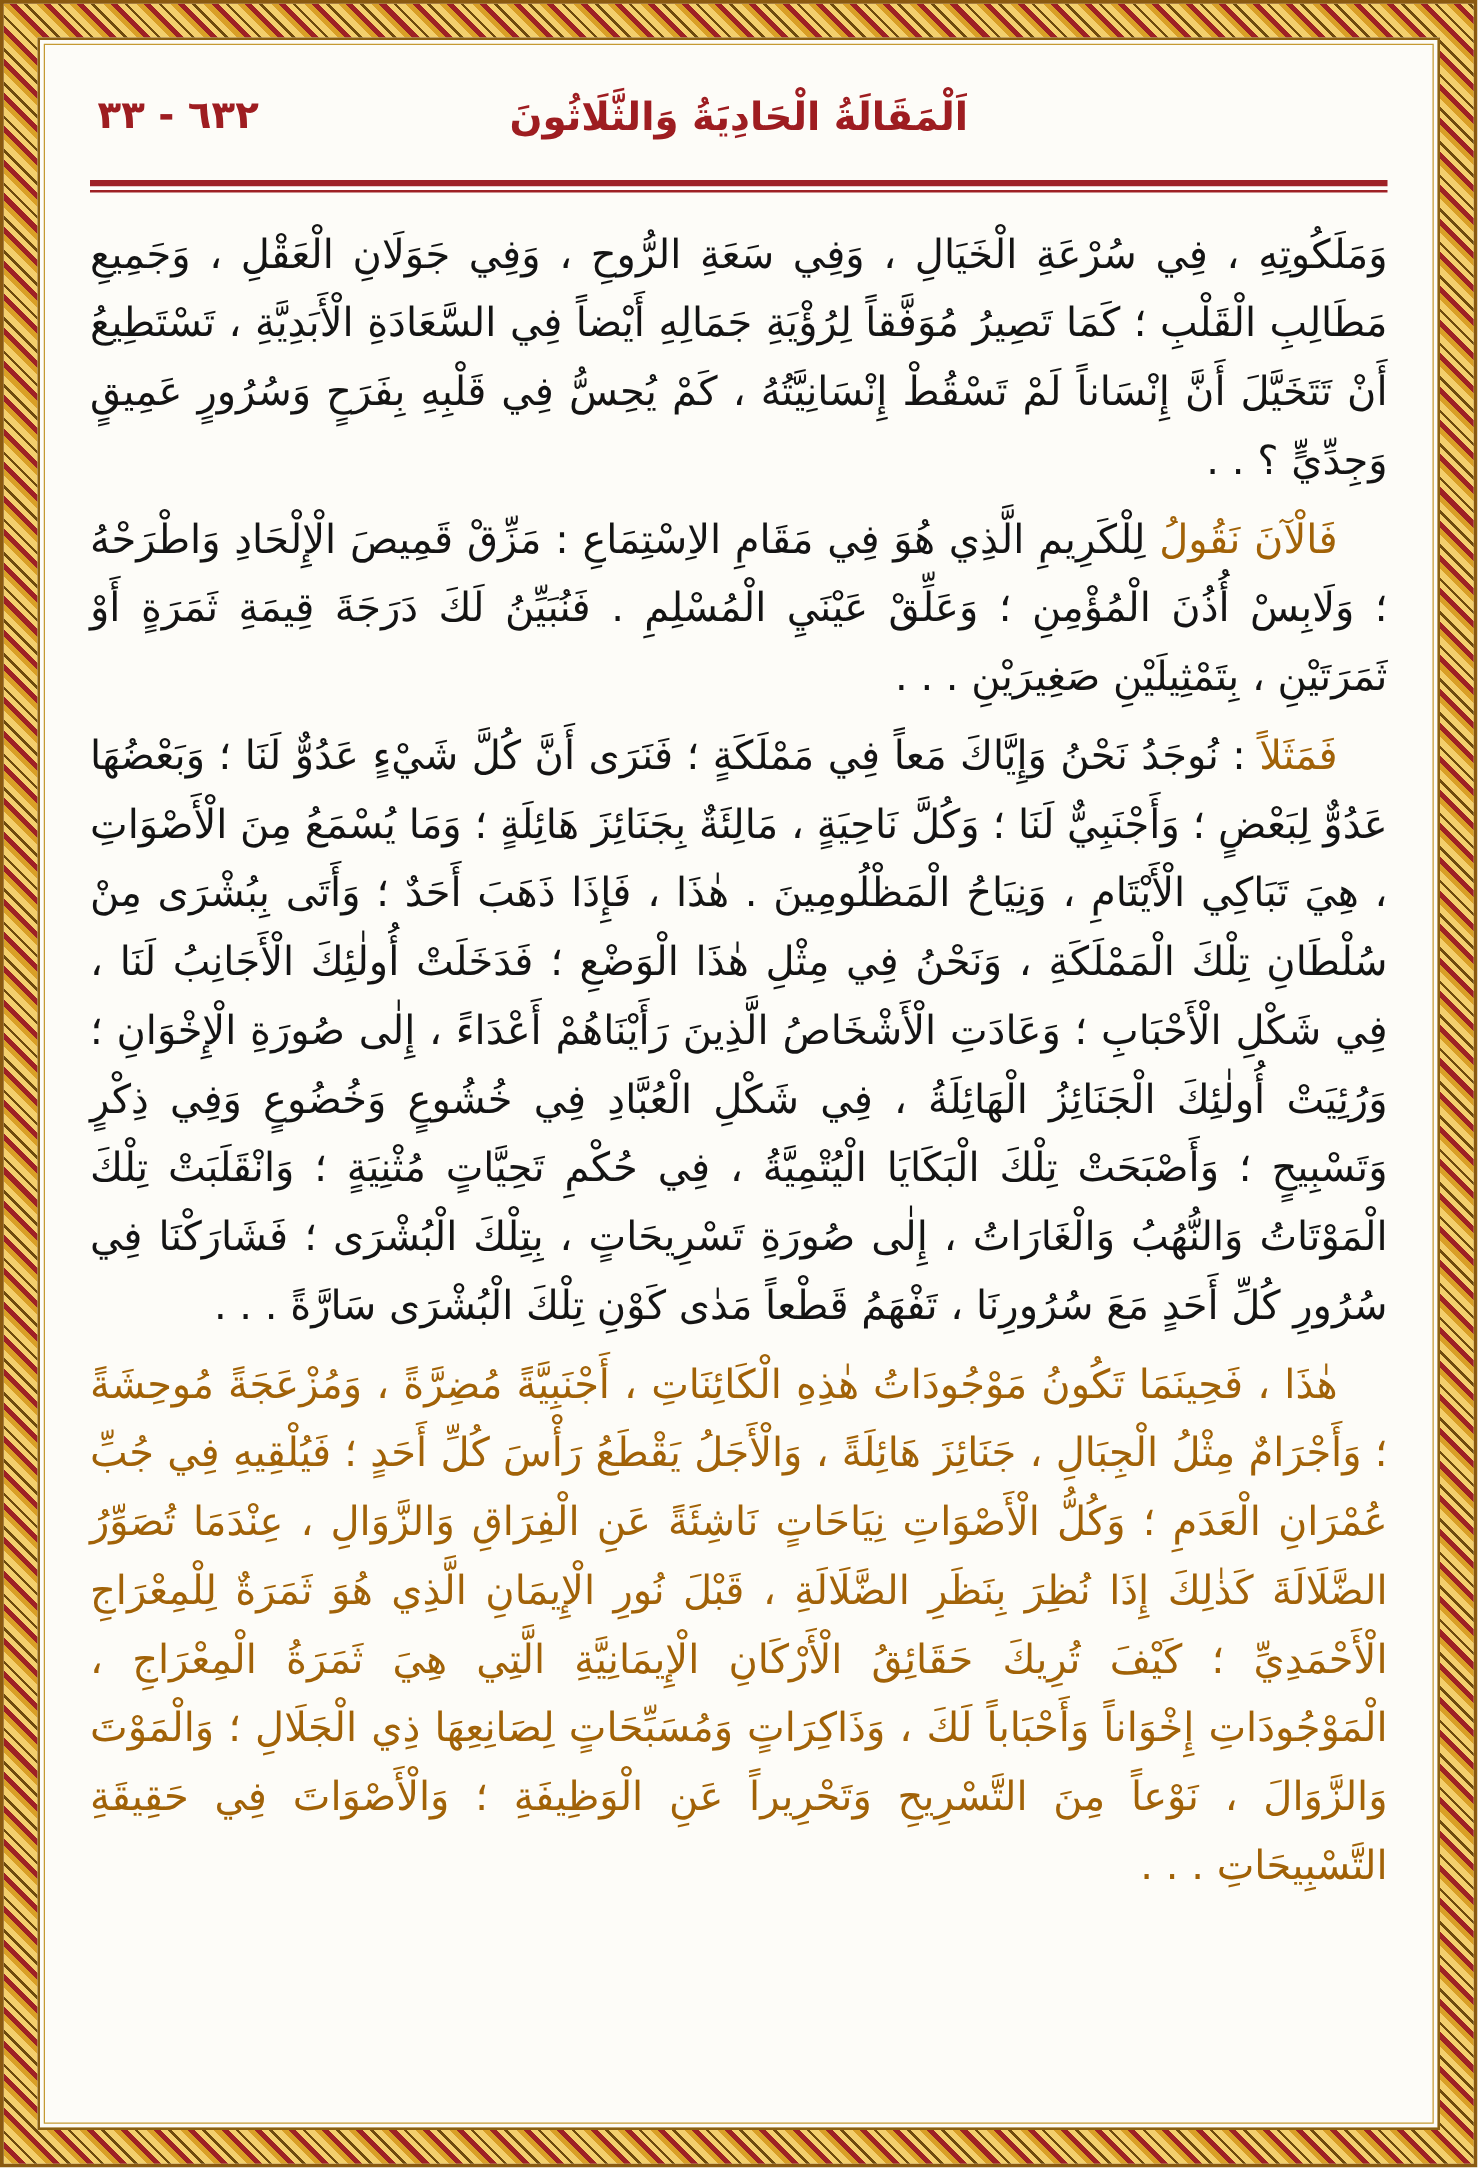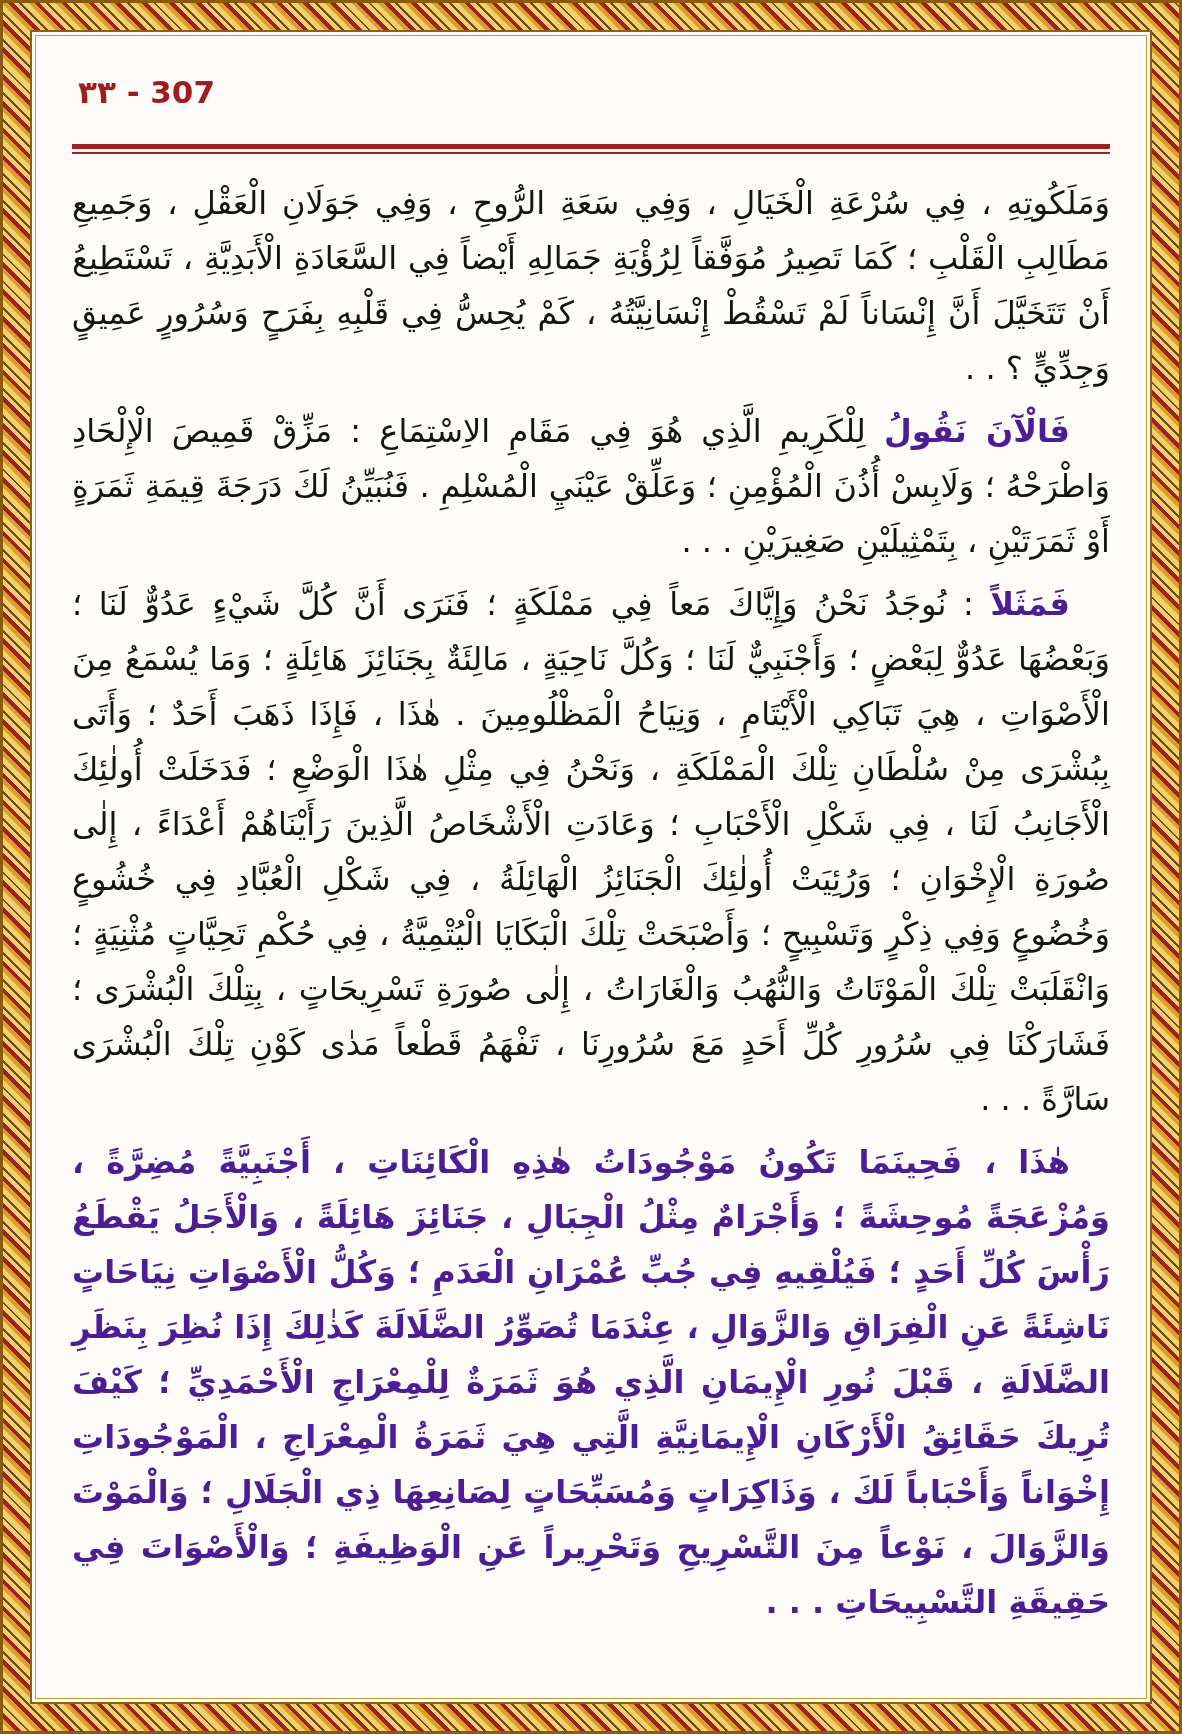--- a/index.html
+++ b/index.html
@@ -61,32 +61,33 @@
     margin-top:22px;
     font-size:32px;
     line-height:55px;
     color:#141414;
     text-align:justify;
   }
   .body-text p{
     margin:0 0 8px 0;
   }
   .body-text p.indent{ text-indent:40px; }
-  .seg-red{ color:#4c1d95; font-weight:bold; }
+  .seg-red{ color:#a16207; font-weight:normal; }
   .seg-black{ color:#141414; }
 </style>
 </head>
 <body>
 
 <div class="page">
   <div class="sheet">
     <div class="content">
 
       <div class="header-row">
-        <div class="page-number">307 - ٣٣</div>
+        <div class="page-title">اَلْمَقَالَةُ الْحَادِيَةُ وَالثَّلَاثُونَ</div>
+        <div class="page-number">٦٣٢ - ٣٣</div>
       </div>
 
       <div class="divider">
         <div class="rule-thick"></div>
         <div class="rule-thin"></div>
       </div>
 
       <div class="body-text" id="body-text">
           <p><span class="seg-black">وَمَلَكُوتِهِ ، فِي سُرْعَةِ الْخَيَالِ ، وَفِي سَعَةِ الرُّوحِ ، وَفِي جَوَلَانِ الْعَقْلِ ، وَجَمِيعِ مَطَالِبِ الْقَلْبِ ؛ كَمَا تَصِيرُ مُوَفَّقاً لِرُؤْيَةِ جَمَالِهِ أَيْضاً فِي السَّعَادَةِ الْأَبَدِيَّةِ ، تَسْتَطِيعُ أَنْ تَتَخَيَّلَ أَنَّ إِنْسَاناً لَمْ تَسْقُطْ إِنْسَانِيَّتُهُ ، كَمْ يُحِسُّ فِي قَلْبِهِ بِفَرَحٍ وَسُرُورٍ عَمِيقٍ وَجِدِّيٍّ ؟ . .</span></p>
           <p class="indent"><span class="seg-red">فَالْآنَ نَقُولُ</span><span class="seg-black"> لِلْكَرِيمِ الَّذِي هُوَ فِي مَقَامِ الاِسْتِمَاعِ : مَزِّقْ قَمِيصَ الْإِلْحَادِ وَاطْرَحْهُ ؛ وَلَابِسْ أُذُنَ الْمُؤْمِنِ ؛ وَعَلِّقْ عَيْنَيِ الْمُسْلِمِ . فَنُبَيِّنُ لَكَ دَرَجَةَ قِيمَةِ ثَمَرَةٍ أَوْ ثَمَرَتَيْنِ ، بِتَمْثِيلَيْنِ صَغِيرَيْنِ . . .</span></p>

